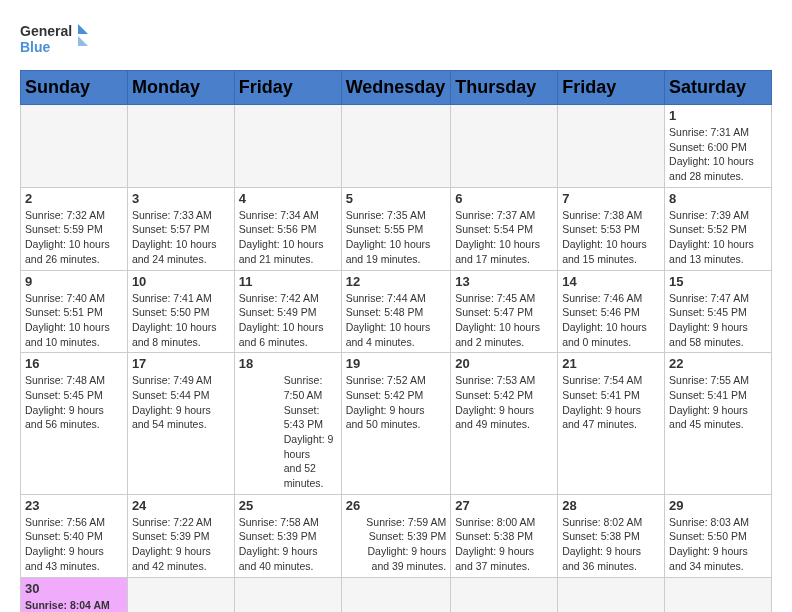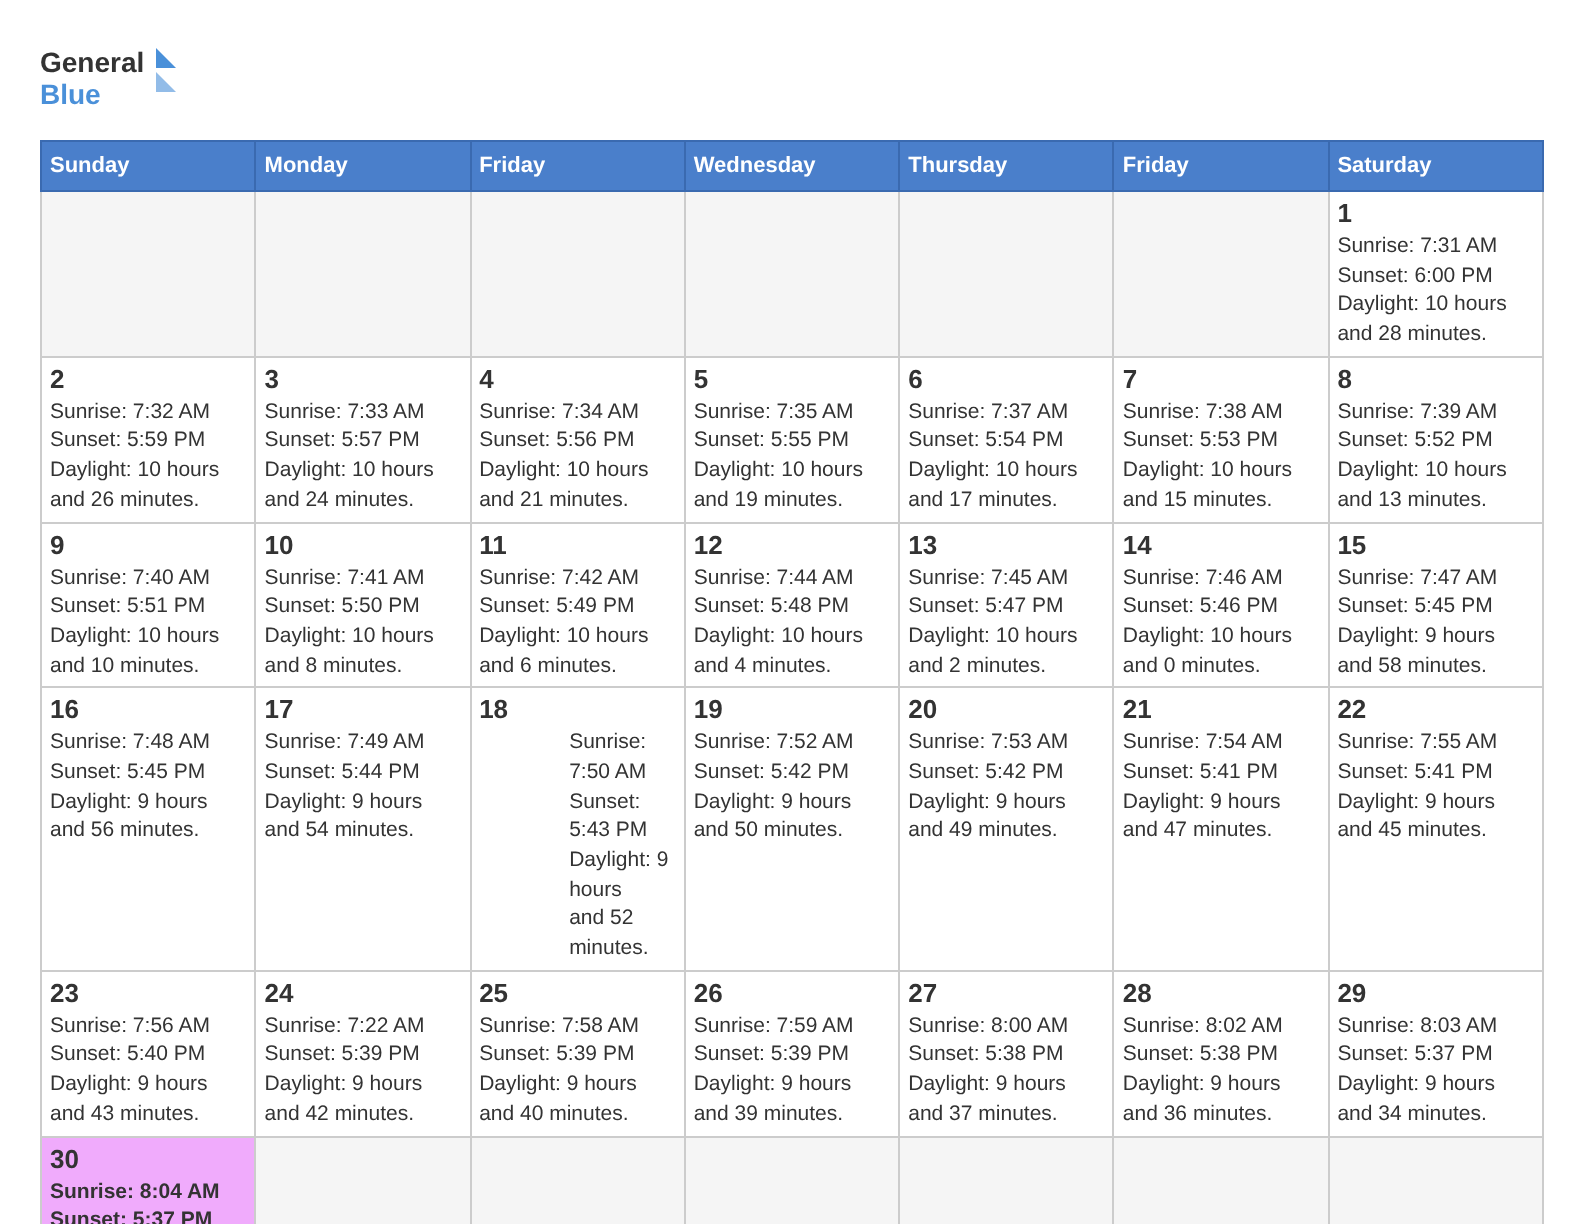--- a/index.html
+++ b/index.html
@@ -33,22 +33,22 @@
       font-size: 14px;
       color: #555;
     }
     .calendar {
       width: 100%;
       border-collapse: collapse;
       border: 1px solid #ccc;
     }
     .calendar th {
       background: #4a7fcb;
-      color: #ffffff;
-      font-size: 11px;
+      color: #000000;
+      font-size: 18px;
       font-weight: bold;
       padding: 6px 4px;
       text-align: left;
       border: 1px solid #3a6ab0;
     }
     .calendar td {
       vertical-align: top;
       border: 1px solid #ccc;
       padding: 3px 4px;
       width: 106px;
@@ -296,21 +296,21 @@
         </td>
         <td>
           <span class="day-number">25</span>
           <div class="day-info" style="white-space: pre-line;">Sunrise: 7:58 AM
 Sunset: 5:39 PM
 Daylight: 9 hours
 and 40 minutes.</div>
         </td>
         <td>
           <span class="day-number">26</span>
-          <div class="day-info" style="white-space: pre-line;">Sunrise: 7:59 AM
+          <div class="day-info" style="white-space: pre-line; text-align: right;">Sunrise: 7:59 AM
 Sunset: 5:39 PM
 Daylight: 9 hours
 and 39 minutes.</div>
         </td>
         <td>
           <span class="day-number">27</span>
           <div class="day-info" style="white-space: pre-line;">Sunrise: 8:00 AM
 Sunset: 5:38 PM
 Daylight: 9 hours
 and 37 minutes.</div>
@@ -318,21 +318,21 @@
         <td>
           <span class="day-number">28</span>
           <div class="day-info" style="white-space: pre-line;">Sunrise: 8:02 AM
 Sunset: 5:38 PM
 Daylight: 9 hours
 and 36 minutes.</div>
         </td>
         <td>
           <span class="day-number">29</span>
           <div class="day-info" style="white-space: pre-line;">Sunrise: 8:03 AM
-Sunset: 5:37 PM
+Sunset: 5:50 PM
 Daylight: 9 hours
 and 34 minutes.</div>
         </td>
       </tr>
       <tr class="last-row">
         <td class="has-data">
           <span class="day-number">30</span>
           <div class="day-info" style="white-space: pre-line; font-weight: bold;">Sunrise: 8:04 AM
 Sunset: 5:37 PM
 Daylight: 9 hours

